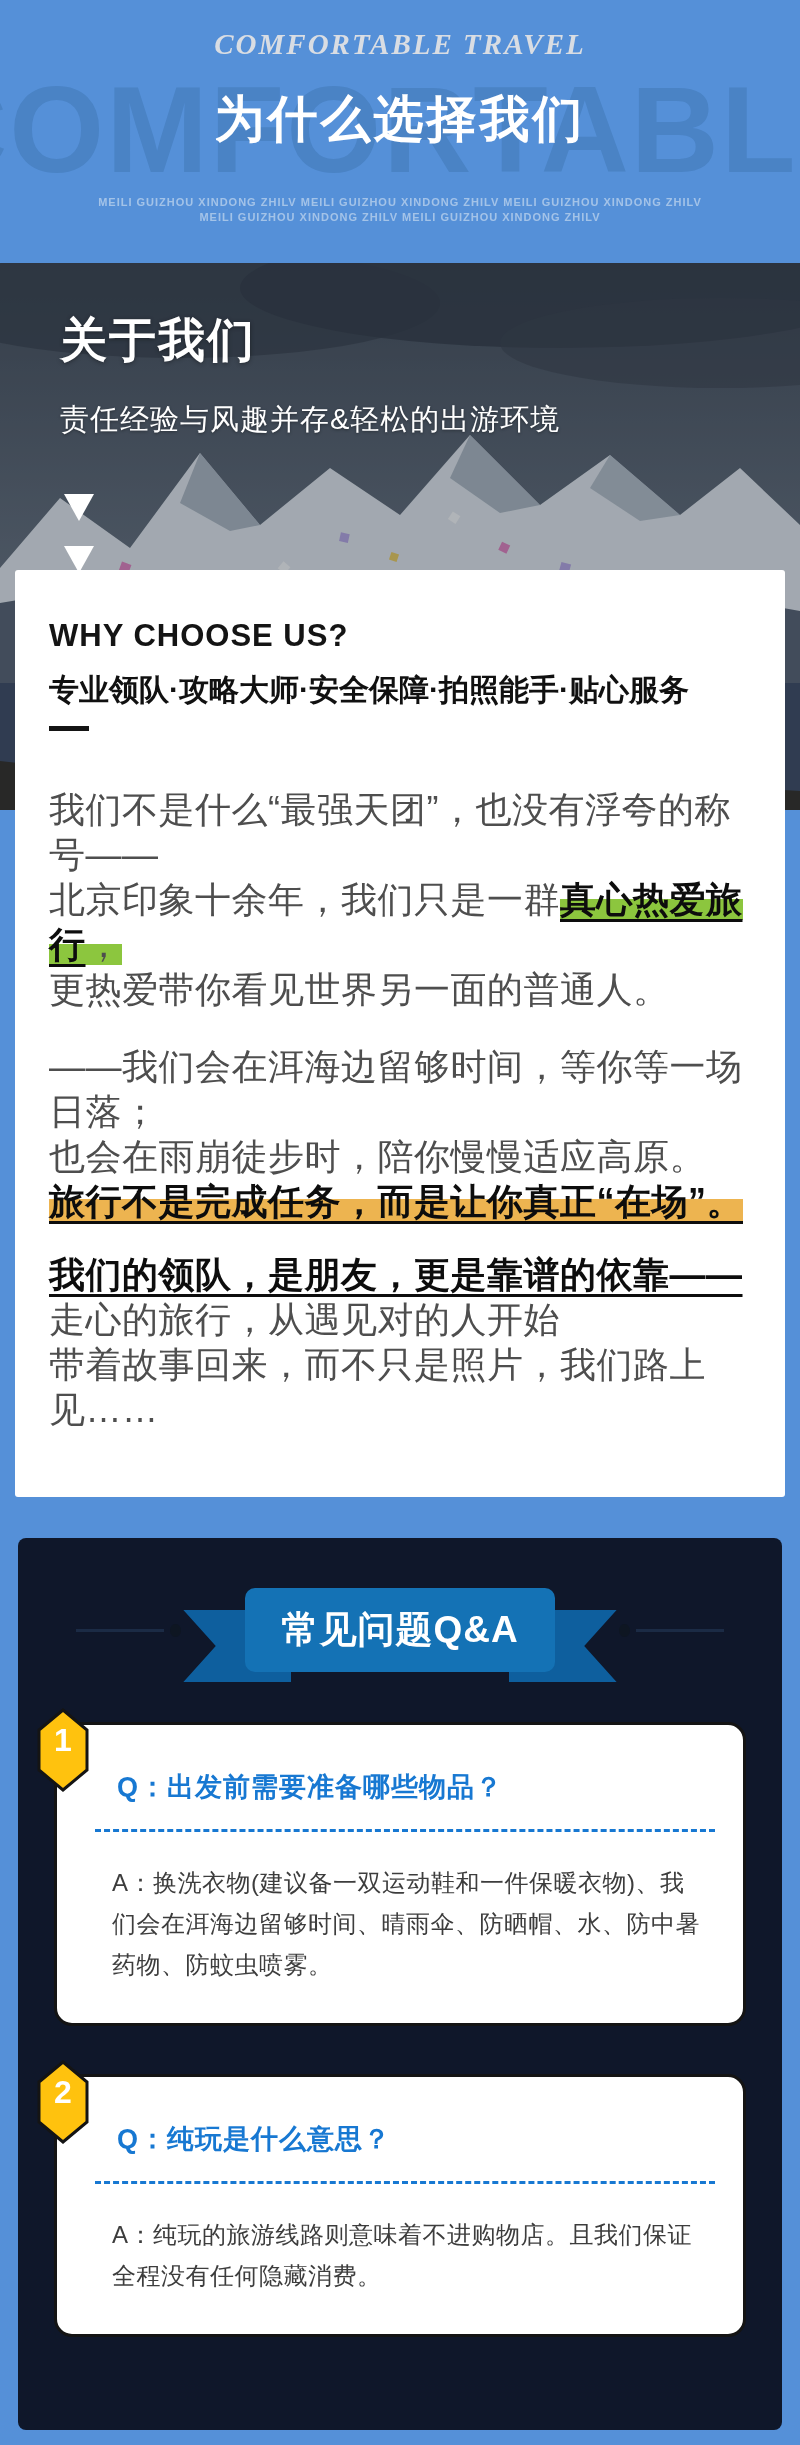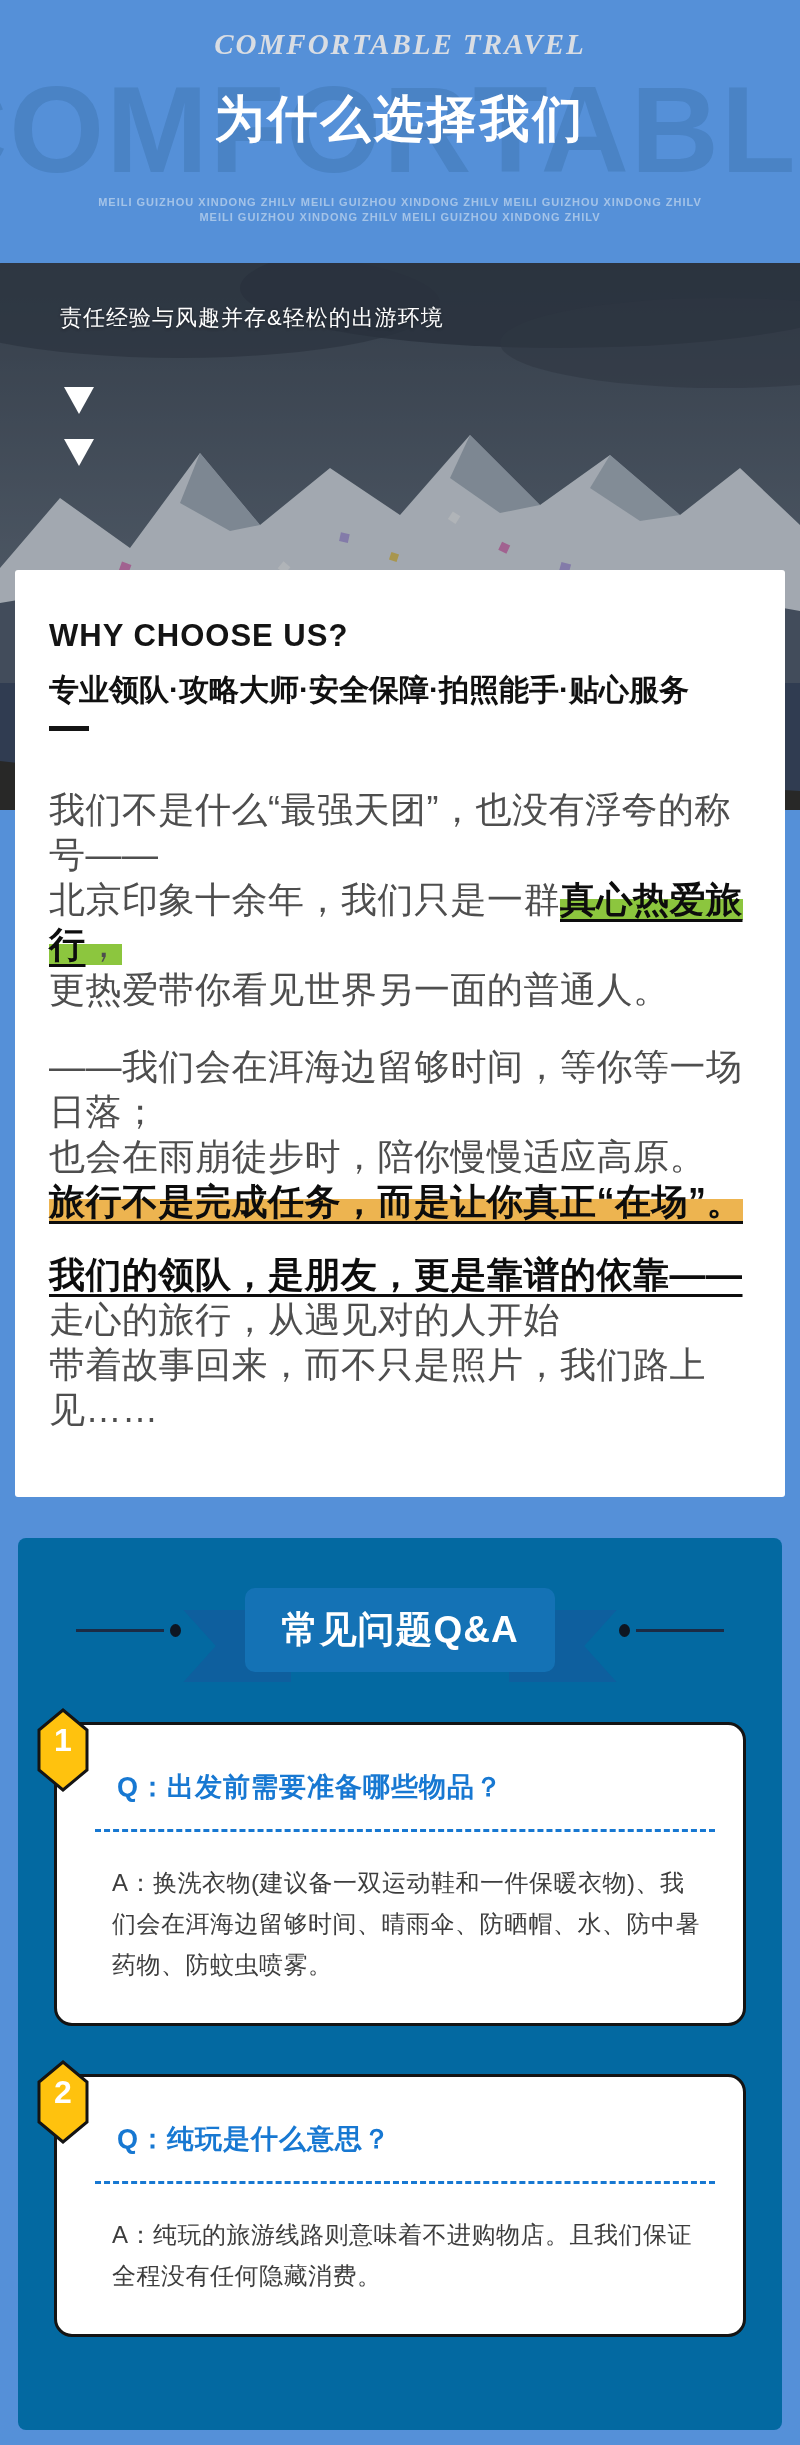--- a/index.html
+++ b/index.html
@@ -18,41 +18,41 @@
              font-size:50px;font-weight:900;color:#ffffff;letter-spacing:3px;}
   .marquee{position:absolute;width:100%;text-align:center;font-size:11px;letter-spacing:1px;
            color:rgba(228,236,246,0.55);font-weight:bold;}
   .marquee.m1{top:196px;} .marquee.m2{top:211px;}
 
   
   .photo{position:relative;height:547px;overflow:hidden;background:#3c4654;}
   .photo svg{position:absolute;top:0;left:0;}
   .hero-text{position:absolute;top:0;left:60px;z-index:1;color:#fff;}
   .hero-h{margin-top:46px;font-size:47px;font-weight:bold;letter-spacing:2px;text-shadow:0 1px 4px rgba(0,0,0,.4);}
-  .hero-s{margin-top:40px;font-size:22px;letter-spacing:1px;text-shadow:0 1px 3px rgba(0,0,0,.4);}
+  .hero-s{margin-top:28px;font-size:29px;letter-spacing:1px;text-shadow:0 1px 3px rgba(0,0,0,.4);}
   .tri{width:0;height:0;border-left:15px solid transparent;border-right:15px solid transparent;
        border-top:27px solid #fff;margin-left:4px;}
   .tri.t1{margin-top:54px;} .tri.t2{margin-top:25px;}
 
   
   .card{position:relative;z-index:2;margin:-240px 15px 0 15px;background:#fff;border-radius:3px;
         box-sizing:border-box;min-height:927px;padding:48px 34px 25px 34px;}
   .why-h{font-size:31px;font-weight:bold;color:#141414;letter-spacing:1px;line-height:36px;}
   .why-sub{margin-top:16px;font-size:30px;font-weight:bold;color:#101010;line-height:40px;letter-spacing:0px;}
   .dash{margin-top:16px;width:40px;height:5px;background:#141414;}
   .para{margin:0;padding:0;}
   .para p{margin:0;font-size:36px;line-height:45px;color:#4e4e4e;letter-spacing:0.5px;}
   .p1{margin-top:56px;} .p2{margin-top:32px;} .p3{margin-top:34px;} .p4{margin-top:28px;}
   .seg-b{font-weight:bold;color:#0d0d0d;}
   .hl-g{background:linear-gradient(#8CC63E,#8CC63E) no-repeat bottom/100% 52%;}
   .hl-o{background:linear-gradient(#EDB450,#EDB450) no-repeat bottom/100% 55%;}
   .seg-u{text-decoration:underline;text-decoration-thickness:3px;text-underline-offset:7px;}
 
   
-  .faq-card{position:relative;margin:41px 18px 15px 18px;background:#0369a1;border-radius:8px;
+  .faq-card{position:relative;margin:41px 18px 15px 18px;background:#0f172a;border-radius:8px;
             box-sizing:border-box;height:892px;}
   .banner-row{display:flex;align-items:center;justify-content:center;padding-top:36px;height:112px;}
   .bline{width:88px;height:3px;background:#1b2b45;}
   .bdot{width:11px;height:13px;border-radius:50%;background:#0e1622;}
   .bdot.l{margin:0 4px 0 6px;} .bdot.r{margin:0 6px 0 4px;}
   .ribbon{position:relative;margin:0 60px;}
   .tail{position:absolute;top:22px;width:108px;height:72px;background:#0E5F9E;}
   .tail.left{left:-62px;clip-path:polygon(0 0,100% 0,100% 100%,0 100%,30% 50%);}
   .tail.right{right:-62px;clip-path:polygon(0 0,100% 0,70% 50%,100% 100%,0 100%);}
   .ribbon-box{position:relative;z-index:1;background:#1472B5;color:#fff;font-weight:bold;
@@ -177,20 +177,21 @@
         <g fill="#77674e" stroke="#77674e" stroke-width="8">
           <circle cx="705" cy="422" r="11" stroke="none"></circle>
           <rect x="690" y="436" width="30" height="62" rx="10" stroke="none"></rect>
           <path d="M694 444 L676 412" fill="none"></path>
             <path d="M716 444 L734 414" fill="none"></path>
         </g>
       </g>
       <rect x="0" y="0" width="800" height="547" fill="rgba(17,26,40,0.33)"></rect>
     </svg>
     <div class="hero-text">
+      <div class="hero-h">关于我们</div>
       <div class="hero-s">责任经验与风趣并存&amp;轻松的出游环境</div>
       <div class="tri t1"></div>
       <div class="tri t2"></div>
     </div>
   </div>
 
   <div class="card">
     <div class="why-h">WHY CHOOSE US?</div>
     <div class="why-sub">专业领队·攻略大师·安全保障·拍照能手·贴心服务</div>
     <div class="dash"></div>

